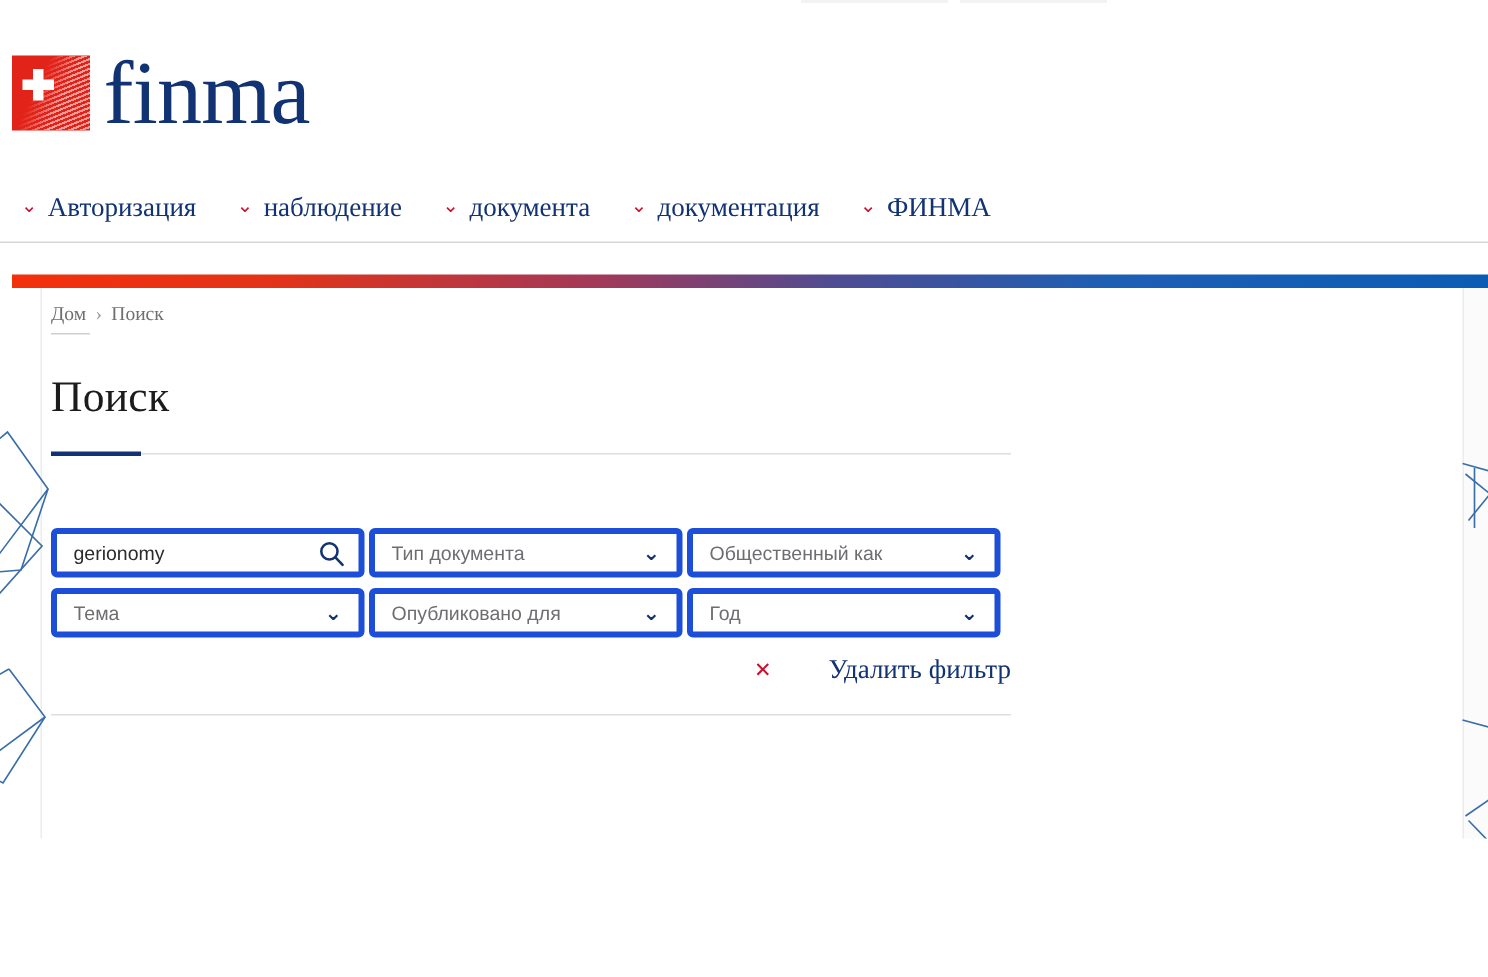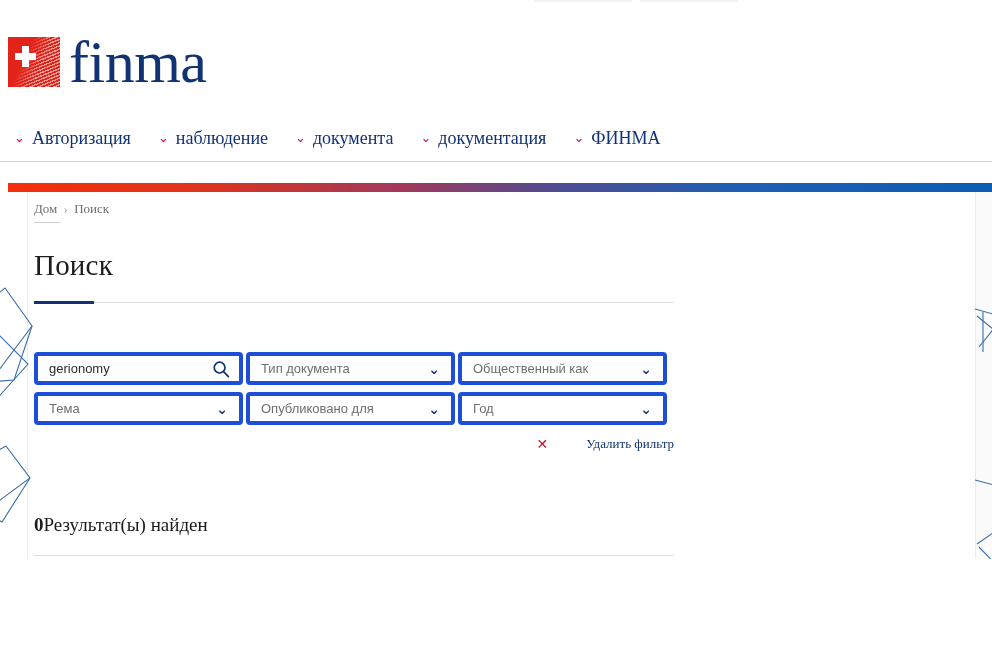--- a/index.html
+++ b/index.html
@@ -268,21 +268,21 @@
     color: #c8102e;
     font-size: 14px;
     font-weight: bold;
     font-family: "DejaVu Sans", sans-serif;
     cursor: pointer;
     margin-right: 38px;
     line-height: 1;
   }
   .clear-label {
     font-family: "Liberation Serif", serif;
-    font-size: 13px;
+    font-size: 18px;
     color: #123373;
     cursor: pointer;
   }
 
   
   .results-head {
     margin-top: 62px;
     font-family: "Liberation Serif", serif;
     font-size: 19px;
     color: #1c1c1c;
@@ -435,20 +435,17 @@
         <span class="caret">⌄</span>
       </div>
 
     </div>
 
     <div class="filter-actions">
       <span class="clear-x">✕</span>
       <span class="clear-label">Удалить фильтр</span>
     </div>
 
-    <div class="results-head">
-      <span class="count">0</span><span class="label">Результат(ы) найден</span>
-    </div>
     <div class="results-rule"></div>
 
   </div>
 
 </div>
 
 </body></html>

